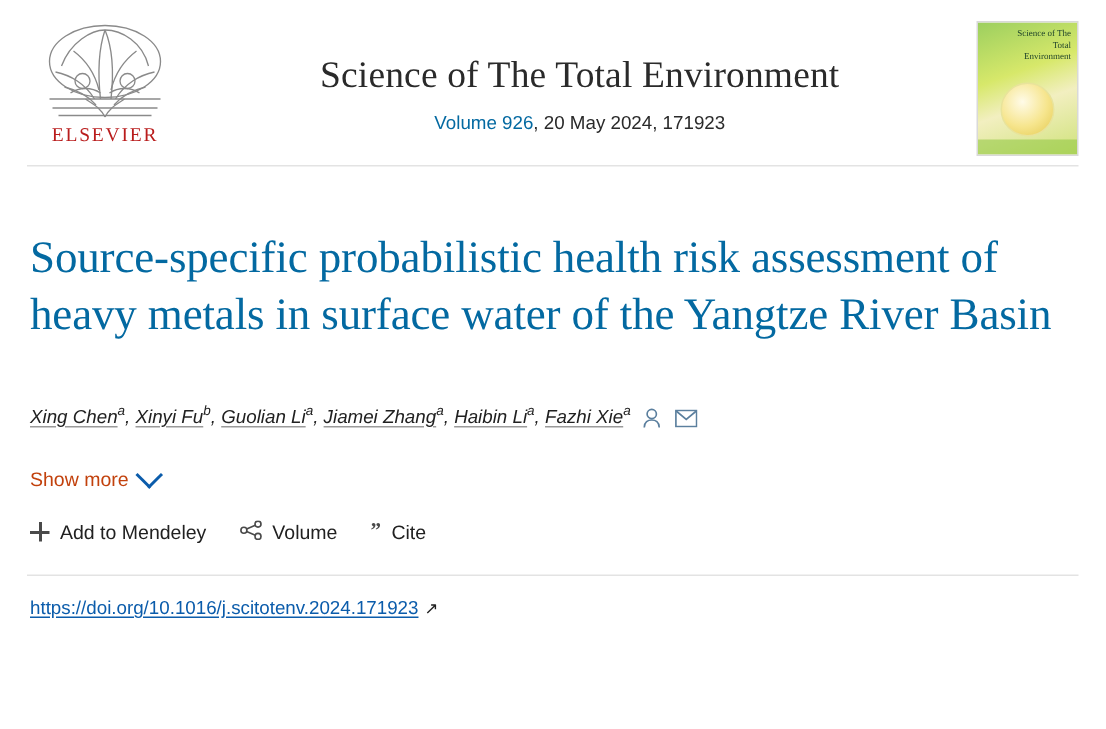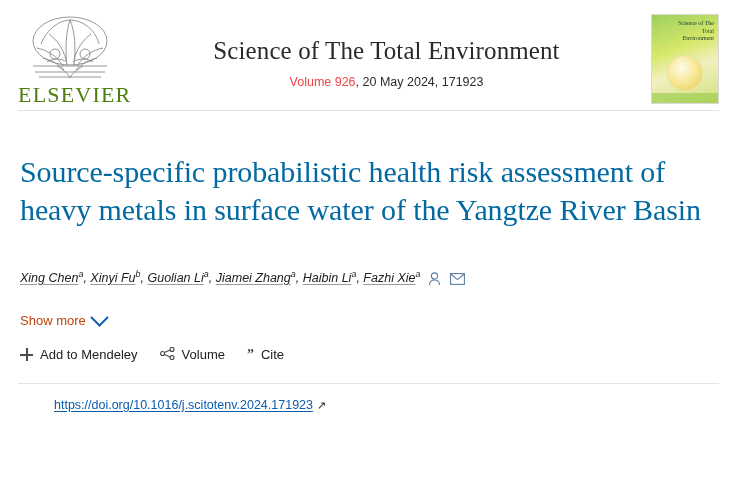--- a/index.html
+++ b/index.html
@@ -38,23 +38,23 @@
     text-align: center;
   }
   .elsevier-tree {
     display: block;
     margin: 0 auto;
   }
   .elsevier-word {
     display: block;
     margin-top: 2px;
     font-family: "Liberation Serif", serif;
-    font-size: 22px;
+    font-size: 13px;
     letter-spacing: 1.2px;
-    color: #4d7c0f;
+    color: #b91c1c;
     font-weight: 400;
   }
 
   .journal-center {
     flex: 1 1 auto;
     text-align: center;
     padding-top: 22px;
   }
   .journal-title {
     font-family: "Liberation Serif", serif;
@@ -63,21 +63,21 @@
     font-weight: 400;
     letter-spacing: 0.1px;
     line-height: 1.2;
   }
   .journal-sub {
     margin-top: 9px;
     font-size: 12.5px;
     color: #2a2a2a;
   }
   .journal-sub .vol-link {
-    color: #ef4444;
+    color: #0369a1;
     text-decoration: none;
   }
 
   .cover-thumb {
     flex: 0 0 66px;
     width: 66px;
     height: 88px;
     border: 1px solid #d9d9d9;
     background: linear-gradient(160deg, #9ccf5f 0%, #d7e86a 38%, #f2efc0 60%, #cfe27a 100%);
     position: relative;
@@ -231,21 +231,20 @@
     display: flex;
     justify-content: space-between;
     align-items: center;
     padding: 14px 20px 0 20px;
     font-size: 12.5px;
   }
   .doi-link, .rights-link {
     color: #0b5cab;
     text-decoration: none;
     cursor: pointer;
-    margin-left: 34px;
   }
   .doi-link { text-decoration: underline; text-decoration-color: #0b5cab; text-underline-offset: 2px;}
   .ext-arrow {
     display: inline-block;
     margin-left: 4px;
     font-size: 11px;
   }
 </style>
 </head>
 <body>

